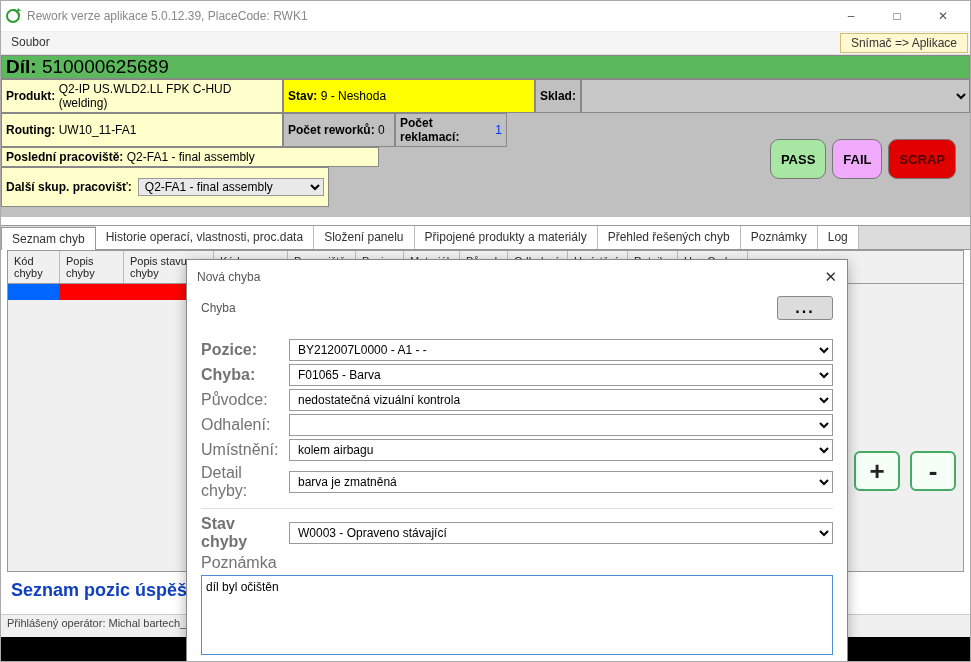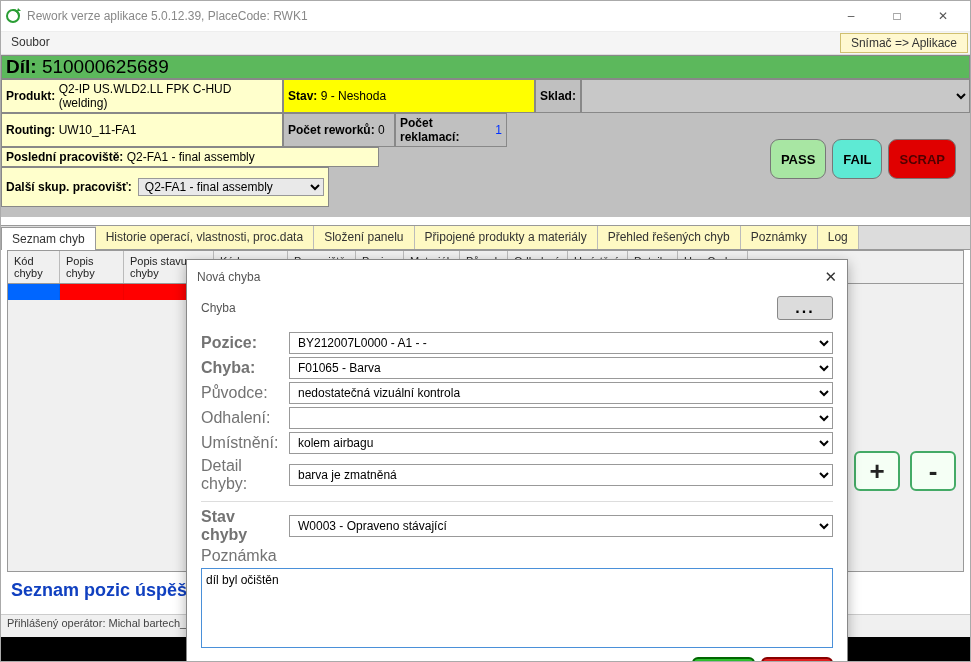--- a/index.html
+++ b/index.html
@@ -27,26 +27,26 @@
 .cell.yellow{background:#ffff00}
 .line-row{display:flex}
 .line-row .left-cell{width:282px}
 
 
 
 .drop{background:#e9e9e9;border:1px solid #999;height:18px;font-size:12px;padding:0 2px}
 .big-btns{position:absolute;right:14px;top:60px;display:flex;gap:6px}
 .bb{border:1px solid #777;border-radius:9px;height:28px;padding:5px 10px;font-size:13px;display:flex;align-items:center;justify-content:center;font-weight:bold}
 .bb.pass{background:#a8e6a3}
-.bb.fail{background:#5eead4}
+.bb.fail{background:#f0abfc}
 .bb.scrap{background:#e00000;color:#500000}
 
 
 .tabs{display:flex;background:#dcdcdc;border-top:1px solid #999;border-bottom:1px solid #999;margin-top:8px}
-.tab{padding:4px 10px;font-size:12px;color:#333;border-right:1px solid #bbb;background:#fef9c3}
+.tab{padding:4px 10px;font-size:12px;color:#333;border-right:1px solid #bbb;background:#ffffff}
 .tab.active{background:#fff;border-top:1px solid #999;border-left:1px solid #999;border-right:1px solid #999;position:relative;top:1px}
 
 
 .tbl-wrap{background:#f0f0f0;border:1px solid #999;margin:0 6px;height:320px;position:relative}
 .tbl-head{display:flex;background:#f0f0f0;border-bottom:1px solid #999}
 .th{border-right:1px solid #bbb;padding:4px 6px;font-size:11px;color:#222;box-sizing:border-box;line-height:1.1}
 .tbl-row{display:flex;height:16px}
 .td{height:16px;box-sizing:border-box;border-right:1px solid rgba(0,0,0,0.05)}
 
 
@@ -63,21 +63,21 @@
 
 .modal{position:absolute;left:185px;top:258px;width:660px;background:#fff;border:1px solid #888;box-shadow:0 4px 12px rgba(0,0,0,.3)}
 .modal .mtitle{padding:8px 10px 6px;font-size:12px;color:#555;display:flex;align-items:center}
 .modal .mtitle .x{margin-left:auto;font-size:15px;color:#333}
 .modal .mbody{padding:4px 14px 12px}
 .mrow{display:flex;align-items:center;margin:3px 0;gap:8px}
 .mrow label{width:80px;font-size:16px;color:#737373}
 .mrow label.bold{font-weight:bold}
 .mrow .field{flex:1}
 .sel{width:100%;height:22px;border:1px solid #999;background:#fff;font-size:12px;padding:0 4px;box-sizing:border-box}
-.dots-row{display:flex;align-items:center;margin-bottom:12px}
+.dots-row{display:flex;align-items:center;margin-bottom:19px}
 .dots-row .lbl{font-size:12px;color:#555}
 .dots-row .dots{margin-left:auto;width:56px;height:24px;border:1px solid #888;border-radius:3px;background:#dcdcdc;text-align:center;font-weight:bold;font-size:16px;letter-spacing:2px}
 .note{width:100%;height:80px;border:1px solid #4a90d9;resize:none;font-size:12px;padding:4px;box-sizing:border-box;font-family:inherit}
 .mbtns{display:flex;justify-content:flex-end;gap:6px;margin-top:6px}
 .mbtn{border:2px solid #060;border-radius:6px;background:#2fbf2f;color:#042;font-size:16px;font-weight:normal;padding:6px 18px}
 .mbtn.back{background:#e02020;border-color:#800;color:#300}
 hr.sep{border:none;border-top:1px solid #ddd;margin:8px 0 6px}
 
 
 svg{display:block}

